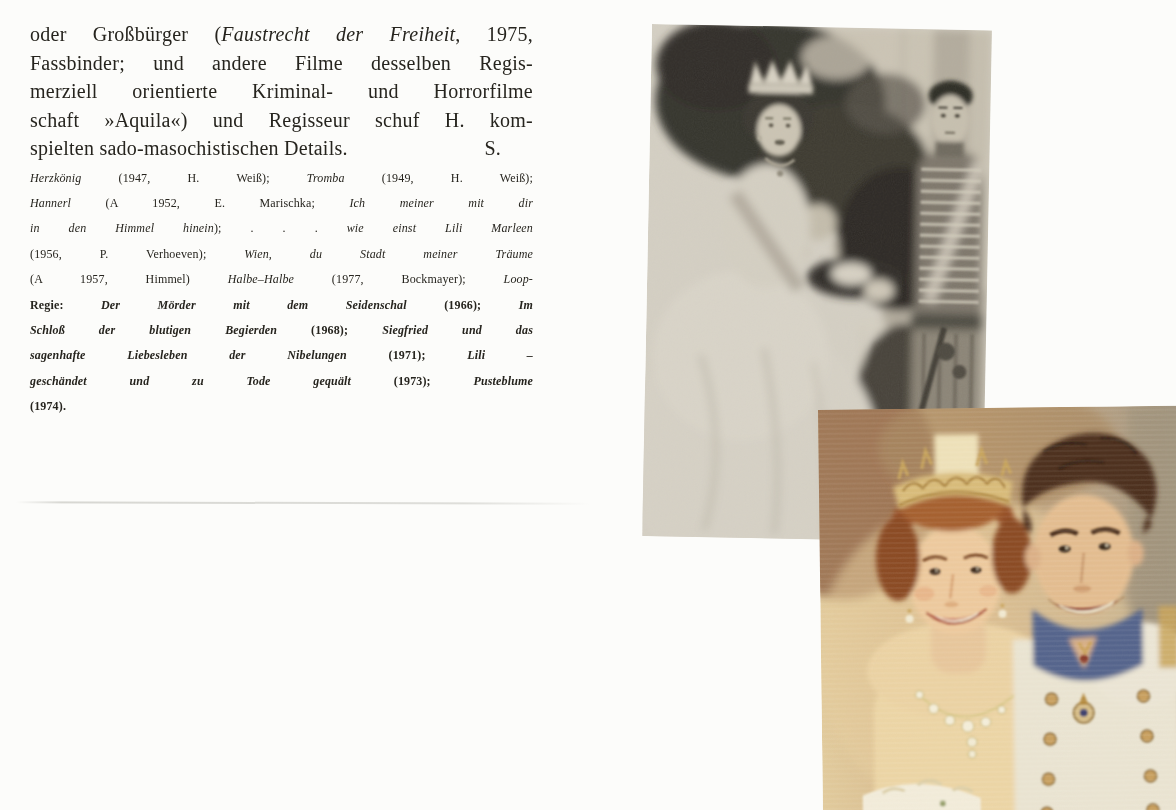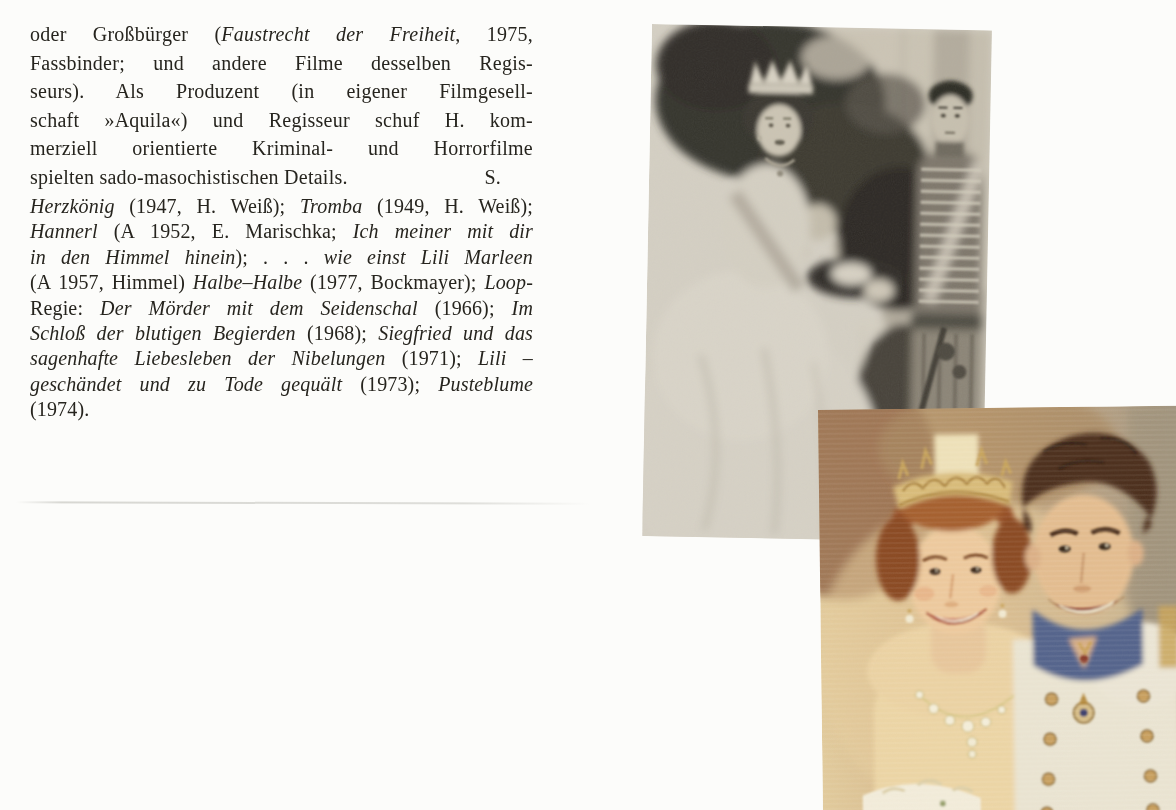--- a/index.html
+++ b/index.html
@@ -12,21 +12,21 @@
 
   
   .text-col{
     position:absolute;left:30px;top:20px;width:503px;
     color:#26241e;
   }
   .para-main{
     font-size:20px;line-height:28.5px;letter-spacing:.25px;
   }
   .para-bib{
-    font-size:20px;line-height:25.4px;letter-spacing:.15px;
+    font-size:12px;line-height:25.4px;letter-spacing:.15px;
     margin-top:3px;
   }
   .tline{display:block;text-align:justify;text-align-last:justify;white-space:normal;}
   .nline{display:block;text-align:left;text-align-last:auto;align-items:center;}
   .sig-line{display:flex;justify-content:space-between;padding-right:32px;}
   .sig-line .initial{flex:0 0 auto;}
 
   
   .scan-line{
     position:absolute;left:16px;top:502px;width:574px;height:2px;
@@ -58,37 +58,37 @@
 </head>
 <body>
 
 <div class="page">
 
   <div class="text-col">
 
     <div class="para-main">
       <span class="tline"><span>oder Großbürger (</span><i>Faustrecht der Freiheit</i><span>, 1975,</span></span>
       <span class="tline"><span>Fassbinder; und andere Filme desselben Regis-</span></span>
-      <span class="tline"><span>seurs). Als Produzent (in eigener Filmgesell-</span></span>
+      <span class="tline"><span>merziell orientierte Kriminal- und Horrorfilme</span></span>
       <span class="tline"><span>schaft »Aquila«) und Regisseur schuf H. kom-</span></span>
-      <span class="tline"><span>merziell orientierte Kriminal- und Horrorfilme</span></span>
       <span class="nline sig-line">
         <span><span>spielten sado-masochistischen Details.</span></span>
         <span class="initial">S.</span>
       </span>
     </div>
 
     <div class="para-bib">
       <span class="tline"><i>Herzkönig</i><span> (1947, H. Weiß); </span><i>Tromba</i><span> (1949, H. Weiß);</span></span>
       <span class="tline"><i>Hannerl</i><span> (A 1952, E. Marischka; </span><i>Ich meiner mit dir</i></span>
       <span class="tline"><i>in den Himmel hinein</i><span>); . . . </span><i>wie einst Lili Marleen</i></span>
+      <span class="tline"><span>(1956, P. Verhoeven); </span><i>Wien, du Stadt meiner Träume</i></span>
       <span class="tline"><span>(A 1957, Himmel) </span><i>Halbe–Halbe</i><span> (1977, Bockmayer); </span><i>Loop-</i></span>
     </div>
 
-    <div class="para-bib" style="margin-top:0;">
+    <div class="para-bib" style="margin-top:0;font-weight:bold;">
       <span class="tline"><span>Regie: </span><i>Der Mörder mit dem Seidenschal</i><span> (1966); </span><i>Im</i></span>
       <span class="tline"><i>Schloß der blutigen Begierden</i><span> (1968); </span><i>Siegfried und das</i></span>
       <span class="tline"><i>sagenhafte Liebesleben der Nibelungen</i><span> (1971); </span><i>Lili –</i></span>
       <span class="tline"><i>geschändet und zu Tode gequält</i><span> (1973); </span><i>Pusteblume</i></span>
       <span class="nline"><span>(1974).</span></span>
     </div>
   </div>
 
   <div class="scan-line"></div>
 

